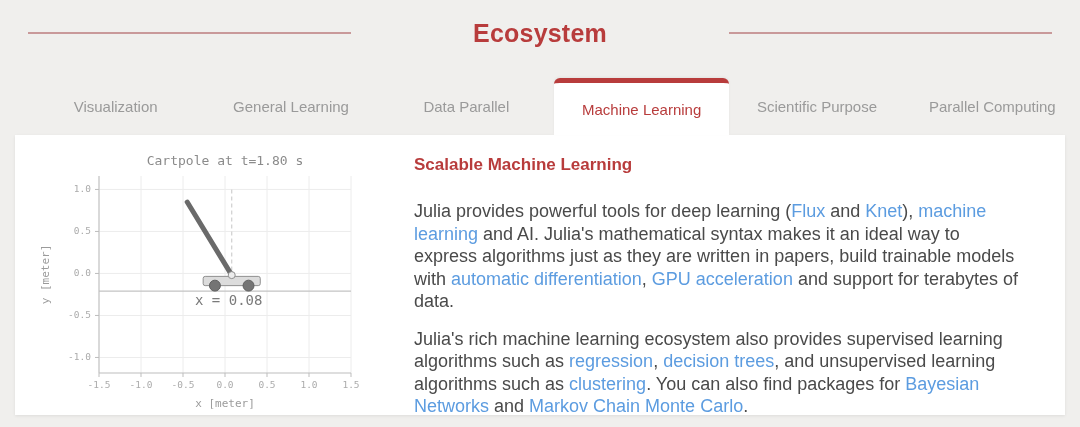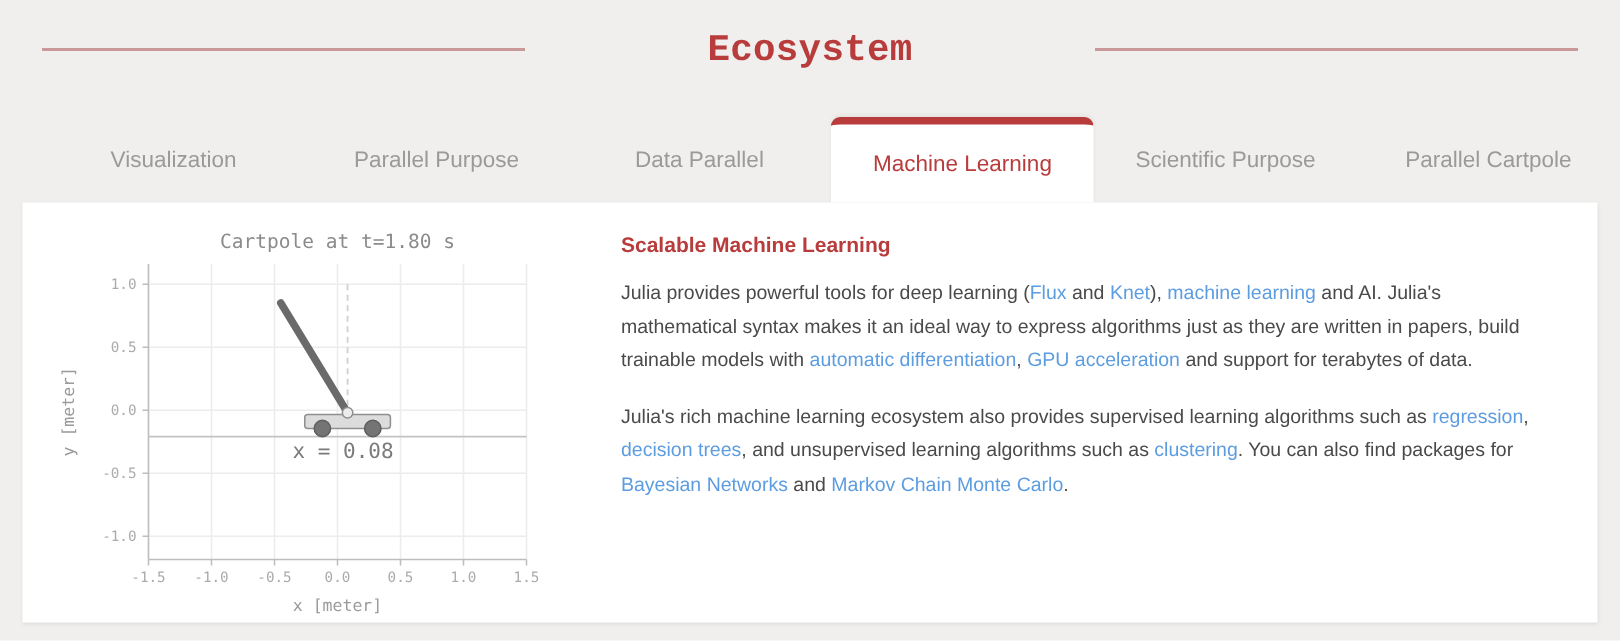--- a/index.html
+++ b/index.html
@@ -21,21 +21,20 @@
   .title-row{
     display:flex;align-items:center;
     padding:16px 28px 0 28px;height:50px;
   }
   .rule{flex:1;height:2px;background:#c9999a;}
   h1.page-title{
     color:var(--accent);
     font-size:25px;font-weight:bold;
     margin:0 122px;letter-spacing:.2px;
     white-space:nowrap;
-    font-family:Liberation Mono, monospace;
   }
 
   
   .tabs{display:flex;margin-top:28px;height:57px;margin-left:28px;}
   .tab{
     flex:1;display:flex;align-items:center;justify-content:center;
     font-size:15px;color:var(--muted-tab);cursor:pointer;
   }
   .tab.active{
     background:#ffffff;
@@ -49,25 +48,25 @@
   .card{
     background:#ffffff;
     margin:0 15px;height:280px;
     box-shadow:0 1px 3px rgba(0,0,0,0.08);
     display:flex;
     padding:16px 34px 16px 22px;
   }
   .plot-wrap{flex:none;width:332px;}
   .content{flex:1;margin-left:45px;padding-right:4px;}
   h2.panel-heading{
-    color:var(--accent);font-size:14px;font-weight:bold;
-    margin:4px 0 13px 0;
+    color:var(--accent);font-size:17px;font-weight:bold;
+    margin:4px 0 25px 0;
   }
   .content p{
-    font-size:13px;line-height:22.5px;color:var(--body-text);
+    font-size:18px;line-height:22.5px;color:var(--body-text);
     margin:0 0 15px 0;
   }
   .content a.link{color:var(--link);text-decoration:none;cursor:pointer;}
 
   
   svg text{font-family:"DejaVu Sans Mono", monospace;}
 </style>
 </head>
 <body>
 
@@ -77,33 +76,33 @@
     <div class="rule"></div>
     <h1 class="page-title">Ecosystem</h1>
     <div class="rule"></div>
   </div>
 
   <div class="tabs" id="tabs">
       <div class="tab">
         <span>Visualization</span>
       </div>
       <div class="tab">
-        <span>Parallel Purpose</span>
+        <span>General Learning</span>
       </div>
       <div class="tab">
         <span>Data Parallel</span>
       </div>
       <div class="tab active">
         <span>Machine Learning</span>
       </div>
       <div class="tab">
         <span>Scientific Purpose</span>
       </div>
       <div class="tab">
-        <span>Parallel Cartpole</span>
+        <span>Parallel Computing</span>
       </div>
     </div>
 
   <div class="card">
     <div class="plot-wrap">
       <svg id="chart" width="332" height="262">
           <line x1="62" y1="25" x2="62" y2="222" stroke="#ececec" stroke-width="1"></line>
           <line x1="104" y1="25" x2="104" y2="222" stroke="#ececec" stroke-width="1"></line>
           <line x1="146" y1="25" x2="146" y2="222" stroke="#ececec" stroke-width="1"></line>
           <line x1="188" y1="25" x2="188" y2="222" stroke="#ececec" stroke-width="1"></line>

